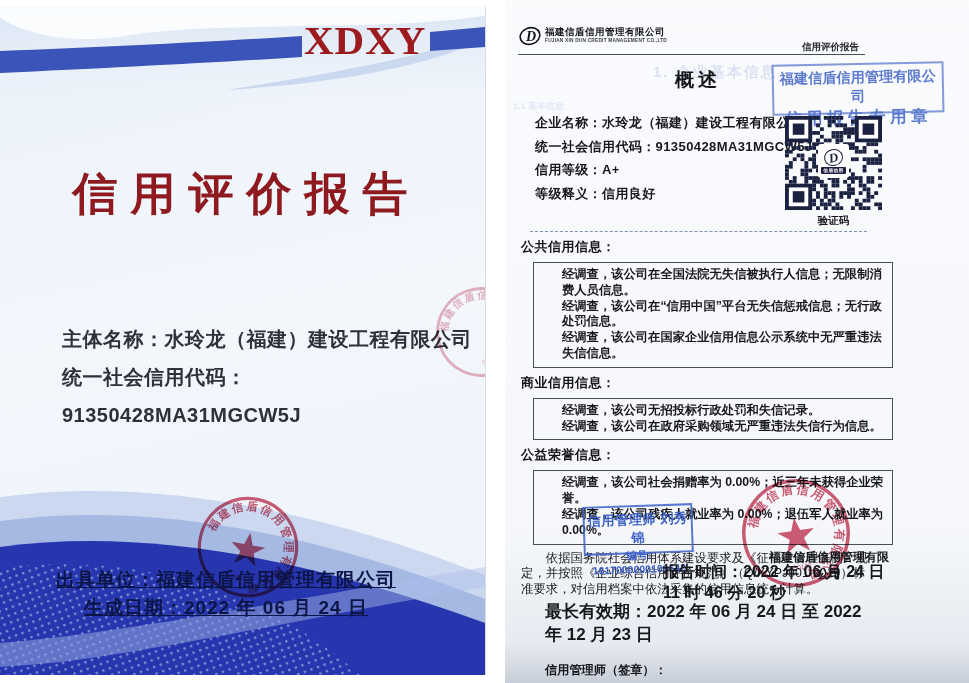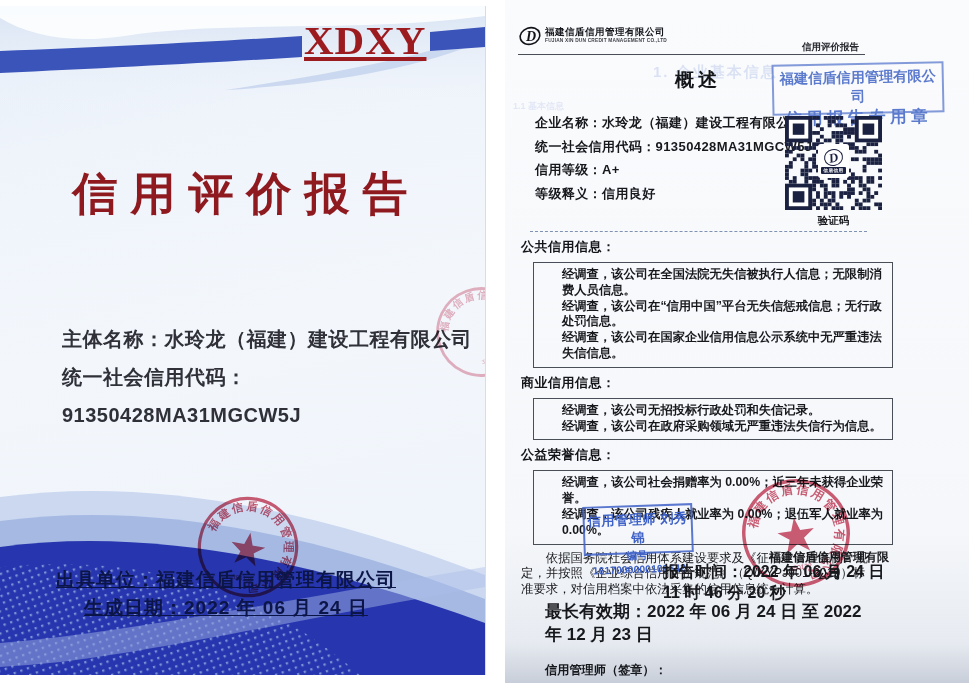--- a/index.html
+++ b/index.html
@@ -12,21 +12,21 @@
   
   .page-left{
     position:absolute;left:0;top:6px;width:485px;height:669px;overflow:hidden;
     background:linear-gradient(168deg,#e6eef8 0%,#eff4fb 20%,#f3f7fc 48%,#eef3fa 100%);
     border-right:1px solid #d9dde3;
   }
   .hdr-svg{position:absolute;left:0;top:0;width:485px;height:110px;}
   .brand{
     position:absolute;left:304px;top:10px;width:120px;
     font-family:"Liberation Serif",serif;font-weight:700;font-size:41px;
-    color:#9b1b1f;letter-spacing:1px;text-decoration:underline;
+    color:#9b1b1f;letter-spacing:1px;
   }
   .cover-title{
     position:absolute;left:0;top:158px;width:465px;text-align:center;
     font-family:"Liberation Serif",serif;font-weight:600;font-size:45px;
     color:#8e1a1f;letter-spacing:13px;padding-left:14px;
   }
   .cover-fields{position:absolute;left:62px;top:314px;font-size:20px;font-weight:700;color:#2f3038;}
   .cover-fields .row{height:38px;line-height:38px;letter-spacing:.5px;}
   .bottom-svg{position:absolute;left:0;top:469px;width:485px;height:200px;}
   .cover-footer{

